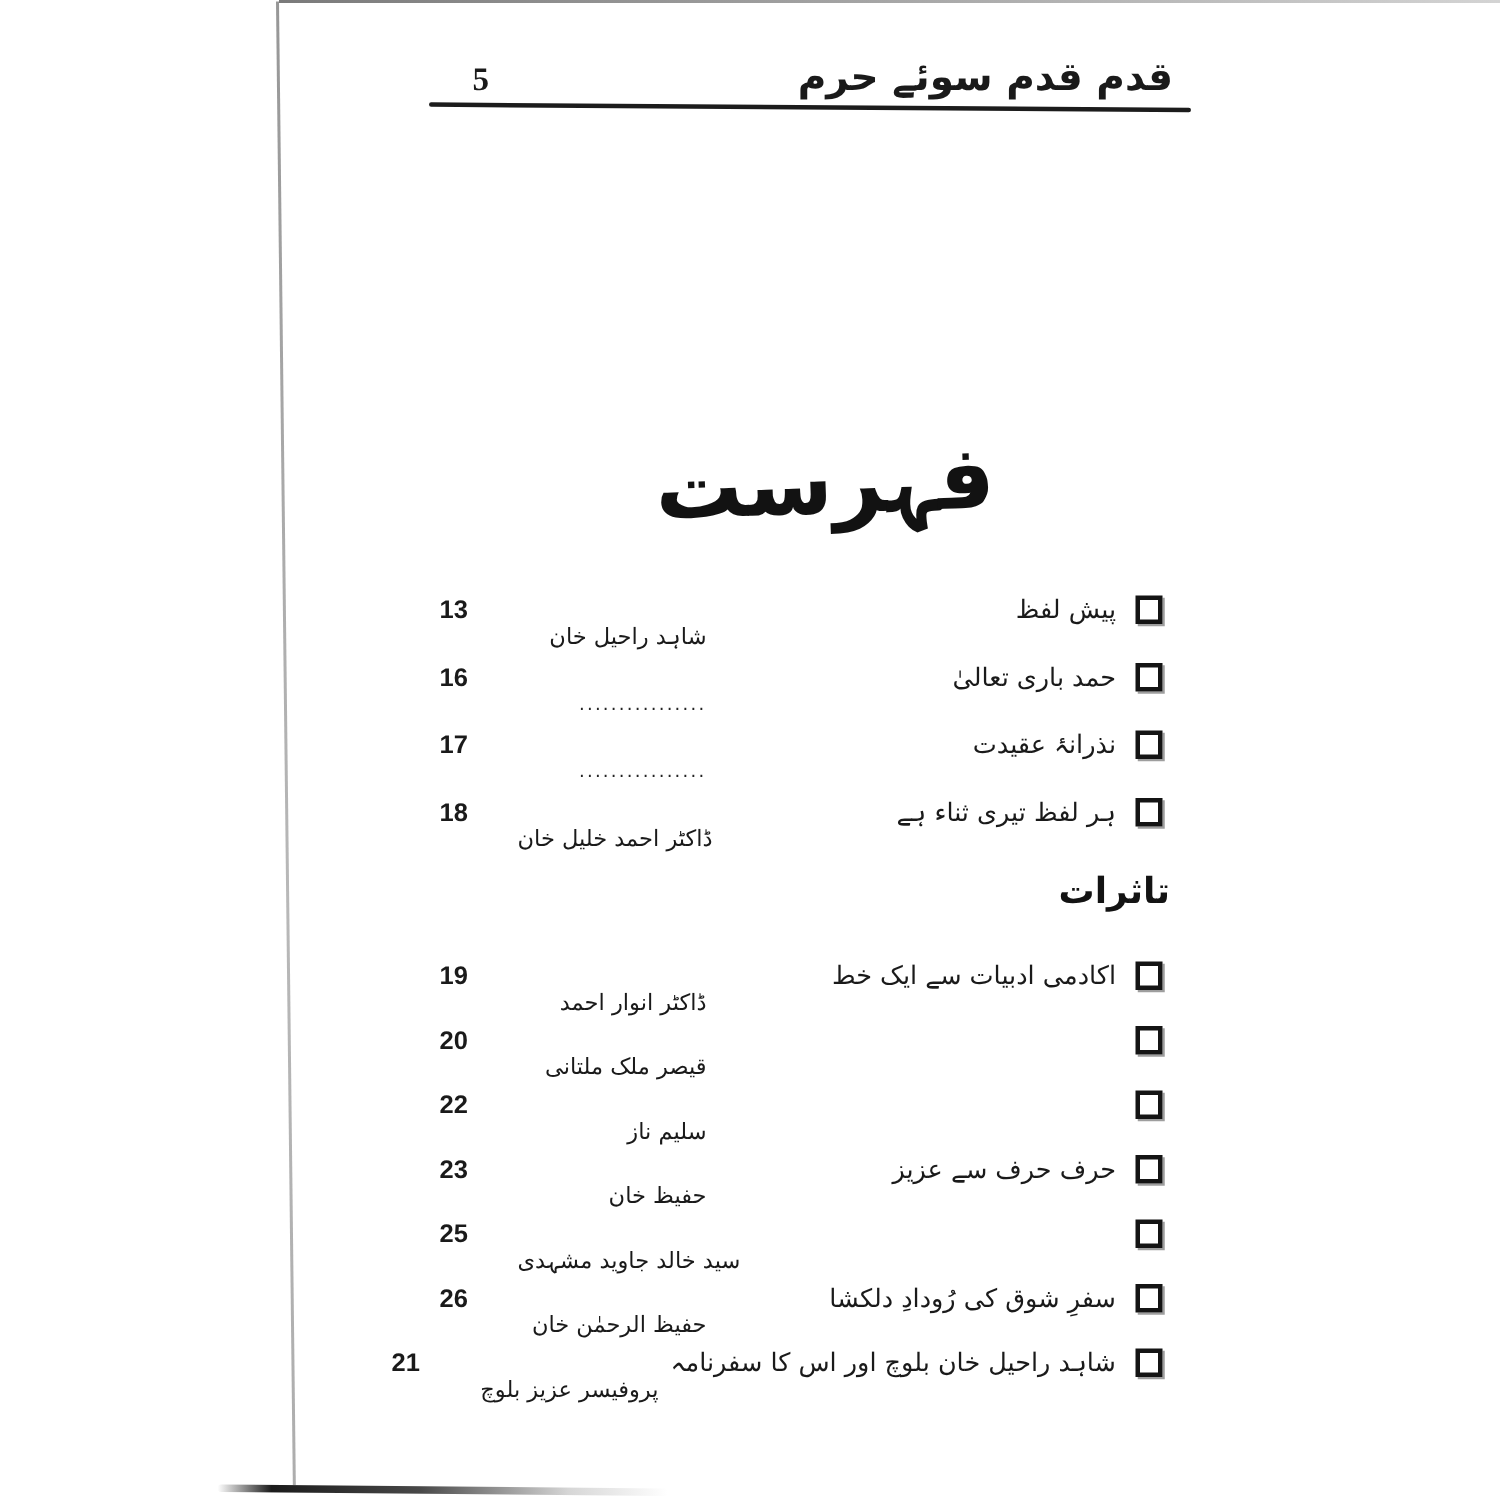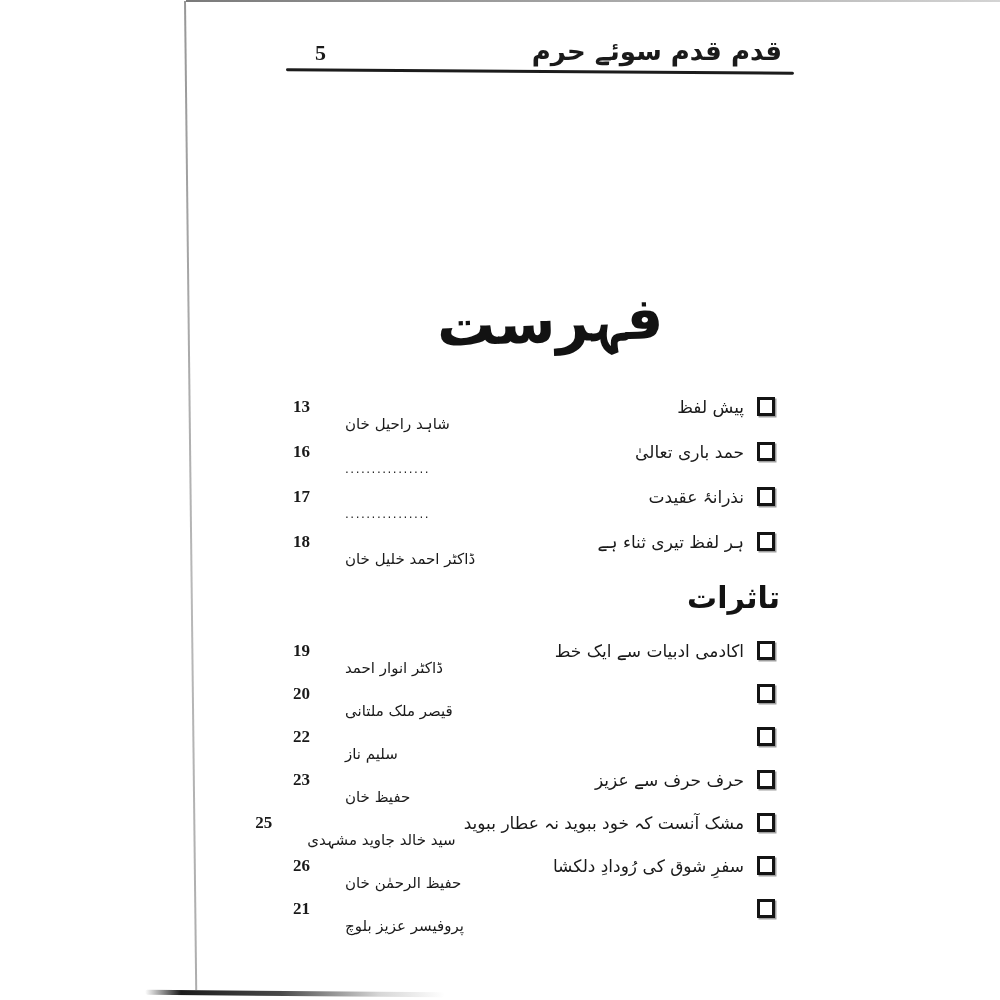--- a/index.html
+++ b/index.html
@@ -50,30 +50,30 @@
   .toc-imp .row{height:43px;}
   .checkbox{
     flex:0 0 auto;width:12px;height:13px;margin-left:13px;
     border:3px solid #141414;background:#fff;
     box-shadow:1.5px 1.5px 0 rgba(0,0,0,.38);
   }
   .entry-title{font-size:17px;white-space:nowrap;flex:0 0 auto;}
   .spacer{flex:1 1 0;min-width:8px;}
   .author{
     flex:0 0 auto;min-width:126px;max-width:160px;
-    font-size:15px;white-space:nowrap;text-align:left;margin-top:35px;
+    font-size:15px;white-space:nowrap;text-align:right;margin-top:35px;
   }
   .author.dots{font-size:12px;letter-spacing:1.5px;color:#242424;}
   .pagenum{
     flex:0 0 52px;text-align:left;
-    font-family:Liberation Serif, serif;font-weight:bold;font-size:17px;
+    font-family:Liberation Sans, sans-serif;font-weight:bold;font-size:17px;
   }
   .section-header{
     position:absolute;right:220px;top:580px;
-    font-size:30px;font-weight:bold;white-space:nowrap;color:#131313;
+    font-size:24px;font-weight:bold;white-space:nowrap;color:#131313;
   }
 </style>
 </head>
 <body>
 
 <div class="edge-left"></div>
 <div class="edge-top"></div>
 <div class="edge-bottom"></div>
 
 <div class="header-num">5</div>
@@ -137,31 +137,31 @@
   </div>
   <div class="row">
     <span class="checkbox"></span>
     <span class="entry-title">حرف حرف سے عزیز</span>
     <span class="spacer"></span>
     <span class="author">حفیظ خان</span>
     <span class="pagenum" dir="ltr">23</span>
   </div>
   <div class="row">
     <span class="checkbox"></span>
-    <span class="entry-title">مشک آنست کہ خود ببوید نہ عطار ببوید</span>
     <span class="spacer"></span>
     <span class="author">سید خالد جاوید مشہدی</span>
     <span class="pagenum" dir="ltr">25</span>
   </div>
   <div class="row">
     <span class="checkbox"></span>
     <span class="entry-title">سفرِ شوق کی رُودادِ دلکشا</span>
     <span class="spacer"></span>
     <span class="author">حفیظ الرحمٰن خان</span>
     <span class="pagenum" dir="ltr">26</span>
   </div>
   <div class="row">
     <span class="checkbox"></span>
+    <span class="entry-title">شاہد راحیل خان بلوچ اور اس کا سفرنامہ</span>
     <span class="spacer"></span>
     <span class="author">پروفیسر عزیز بلوچ</span>
     <span class="pagenum" dir="ltr">21</span>
   </div>
 </div>
 
 </body></html>

